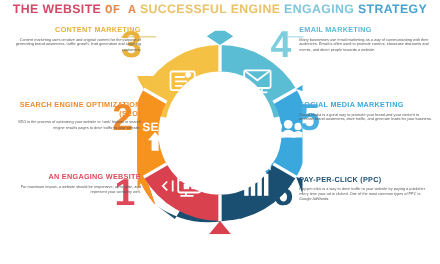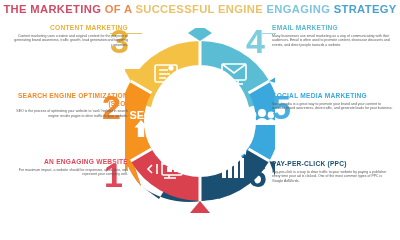--- a/index.html
+++ b/index.html
@@ -13,21 +13,21 @@
 
   
   .title{
     position:absolute;top:3px;left:0;width:400px;
     text-align:center;
     font-size:11.2px;font-weight:bold;letter-spacing:.35px;
     white-space:nowrap;
   }
   .title span{display:inline;}
   .t1{color:#cf4b67;}
-  .t2{color:#e98b4e;}
+  .t2{color:#e98b4e;font-family:Liberation Mono, monospace;}
   .t3{color:#e9c26a;}
   .t4{color:#7fc6dd;}
   .t5{color:#4aa3cf;}
 
   
   .block{position:absolute;width:122px;}
   .block .head{
     font-size:6.6px;font-weight:bold;letter-spacing:.25px;
     line-height:7.6px;margin-bottom:2px;
   }
@@ -69,21 +69,21 @@
 
   
   #wheel{position:absolute;left:125px;top:28px;width:150px;height:185px;}
 </style>
 </head>
 <body>
 
 <div id="stage">
 
   <div class="title">
-    <span class="t1">THE MARKETING</span>
+    <span class="t1">THE WEBSITE</span>
     <span class="t2">OF A</span>
     <span class="t3">SUCCESSFUL ENGINE</span>
     <span class="t4">ENGAGING</span>
     <span class="t5">STRATEGY</span>
   </div>
 
   <div class="conn" style="left:110px;top:33px;width:32px;background:#e3c36a;"></div>
   <div class="conn" style="left:262px;top:33px;width:14px;background:#9ed7e4;"></div>
 
   <div id="wheel">

